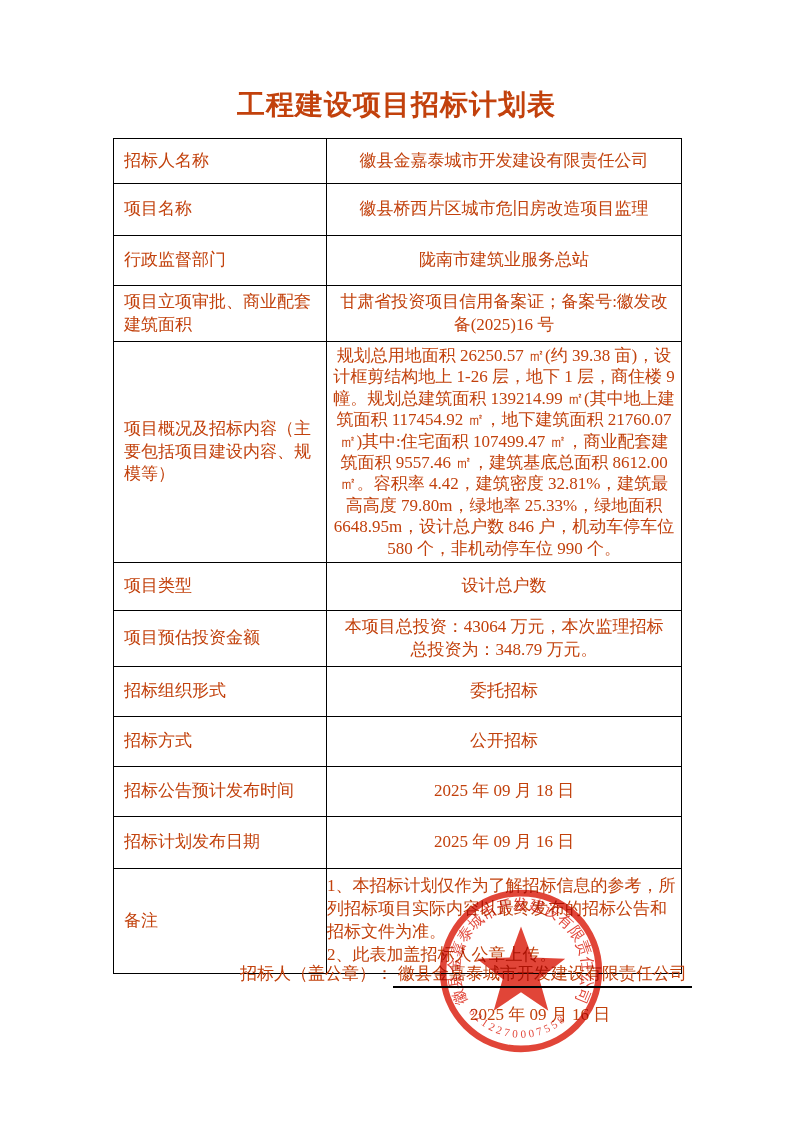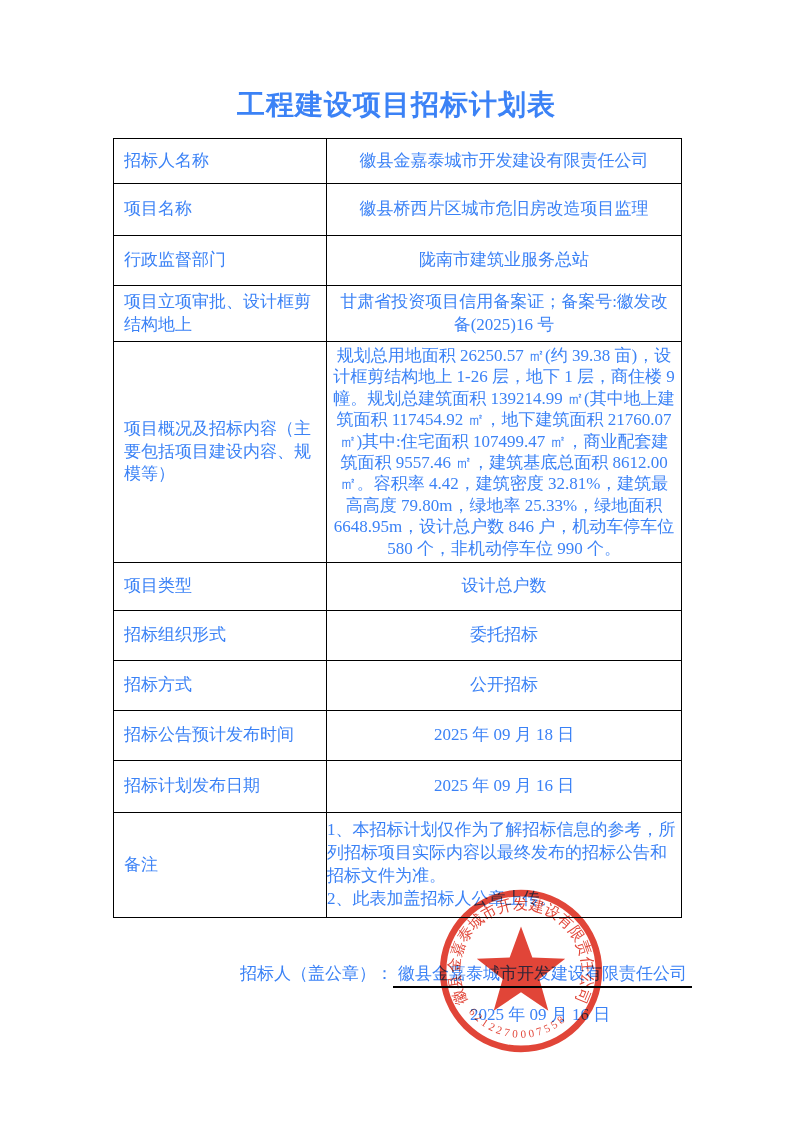--- a/index.html
+++ b/index.html
@@ -1,21 +1,21 @@
 <!DOCTYPE html>
 <html><head>
 <meta charset="utf-8">
 <style>
   html,body{margin:0;padding:0;background:#888;}
   .page{
     position:relative;
     width:793px;height:1122px;
     background:#ffffff;
     font-family:"Liberation Serif","DejaVu Serif",serif;
-    color:#3b82f6;
+    color:#c2410c;
     overflow:hidden;
     margin:0 auto;
   }
   .title{
     position:absolute;
     left:0;top:86px;width:793px;
     margin:0;
     text-align:center;
     font-family:"Liberation Sans","DejaVu Sans",sans-serif;
     font-size:28px;
@@ -102,30 +102,34 @@
       </tr>
       <tr style="height:52px">
         <td class="label">项目名称</td>
         <td class="value">徽县桥西片区城市危旧房改造项目监理</td>
       </tr>
       <tr style="height:50px">
         <td class="label">行政监督部门</td>
         <td class="value">陇南市建筑业服务总站</td>
       </tr>
       <tr style="height:56px">
-        <td class="label">项目立项审批、设计框剪结构地上</td>
+        <td class="label">项目立项审批、商业配套建筑面积</td>
         <td class="value">甘肃省投资项目信用备案证；备案号:徽发改备(2025)16 号</td>
       </tr>
       <tr style="height:192px">
         <td class="label">项目概况及招标内容（主要包括项目建设内容、规模等）</td>
         <td class="value para">规划总用地面积 26250.57 ㎡(约 39.38 亩)，设计框剪结构地上 1-26 层，地下 1 层，商住楼 9 幢。规划总建筑面积 139214.99 ㎡(其中地上建筑面积 117454.92 ㎡，地下建筑面积 21760.07 ㎡)其中:住宅面积 107499.47 ㎡，商业配套建筑面积 9557.46 ㎡，建筑基底总面积 8612.00 ㎡。容积率 4.42，建筑密度 32.81%，建筑最高高度 79.80m，绿地率 25.33%，绿地面积 6648.95m，设计总户数 846 户，机动车停车位 580 个，非机动停车位 990 个。</td>
       </tr>
       <tr style="height:48px">
         <td class="label">项目类型</td>
         <td class="value">设计总户数</td>
+      </tr>
+      <tr style="height:56px">
+        <td class="label">项目预估投资金额</td>
+        <td class="value">本项目总投资：43064 万元，本次监理招标总投资为：348.79 万元。</td>
       </tr>
       <tr style="height:50px">
         <td class="label">招标组织形式</td>
         <td class="value">委托招标</td>
       </tr>
       <tr style="height:50px">
         <td class="label">招标方式</td>
         <td class="value">公开招标</td>
       </tr>
       <tr style="height:50px">

